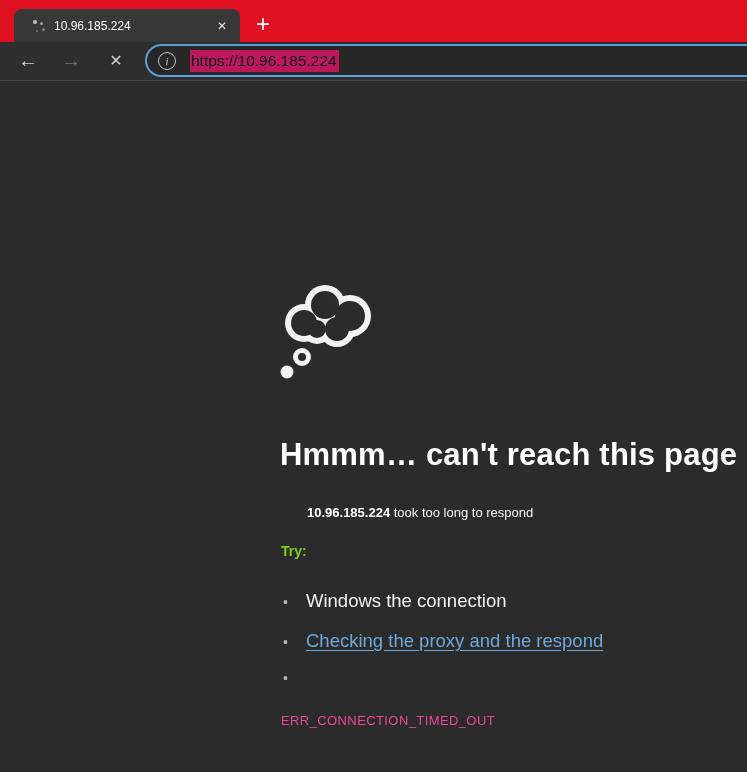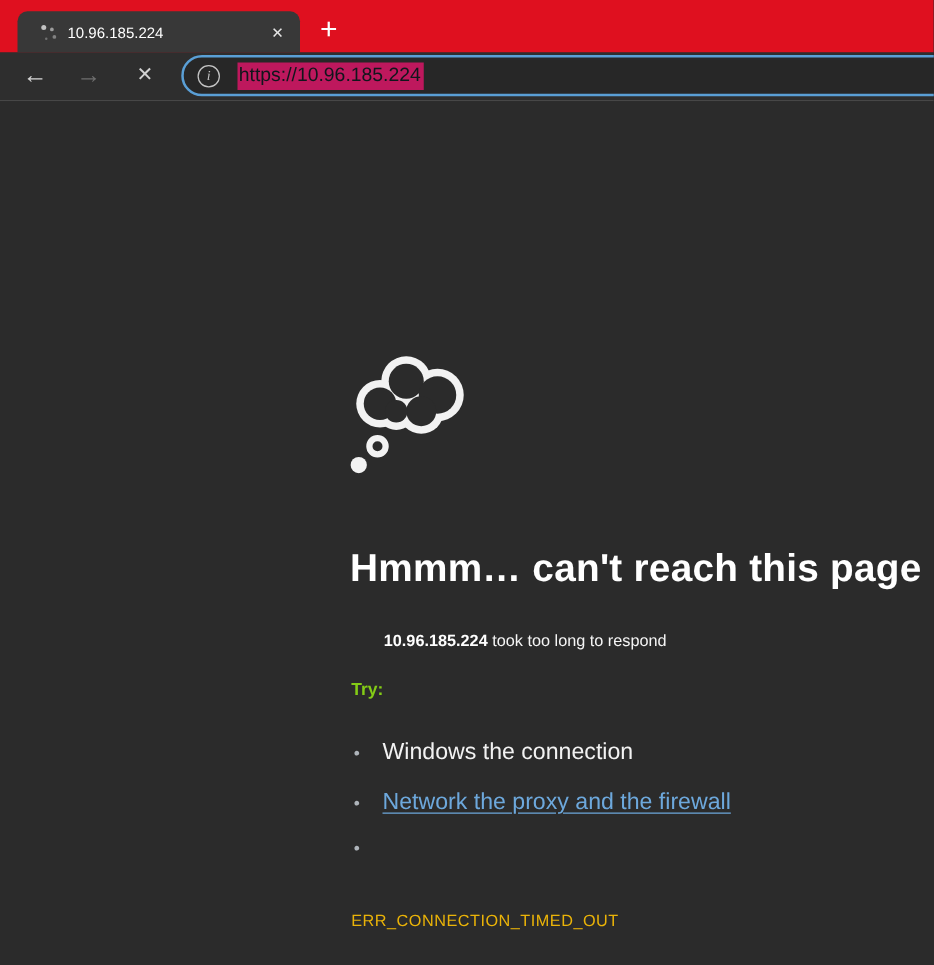--- a/index.html
+++ b/index.html
@@ -62,21 +62,21 @@
   }
   .err-sub{position:absolute;left:281px;top:424px;color:#f5f5f5;font-size:13px;white-space:nowrap;margin-left:26px;}
   .err-sub b{color:#ffffff;}
   .try-heading{position:absolute;left:281px;top:462px;color:#84cc16;font-size:14px;font-weight:bold;}
   .try-list{position:absolute;left:283px;top:509px;width:420px;}
   .try-item{display:flex;align-items:baseline;height:40px;}
   .bullet{color:#aeb4ba;font-size:14px;width:23px;flex:0 0 auto;}
   .try-item .label{color:#f2f2f2;font-size:18.5px;white-space:nowrap;}
   .try-item .label.link{color:#6da8dc;text-decoration:underline;text-underline-offset:3px;cursor:pointer;}
   .err-code{
-    position:absolute;left:281px;top:648px;color:#eab308;font-size:13px;letter-spacing:.4px;
+    position:absolute;left:281px;top:632px;color:#ec4899;font-size:13px;letter-spacing:.4px;
   }
 </style>
 </head>
 <body>
 
 <div class="titlebar">
   <div class="tab">
     <span class="spinner">
         <i></i>
         <i></i>
@@ -127,21 +127,21 @@
 
   <div class="try-heading">Try:</div>
 
   <div class="try-list">
     <div class="try-item">
       <span class="bullet">•</span>
       <span class="label">Windows the connection</span>
     </div>
     <div class="try-item">
       <span class="bullet">•</span>
-      <span class="label link">Network the proxy and the firewall</span>
+      <span class="label link">Checking the proxy and the respond</span>
     </div>
     <div class="try-item">
       <span class="bullet">•</span>
     </div>
   </div>
 
   <div class="err-code">ERR_CONNECTION_TIMED_OUT</div>
 
 </div>
 

